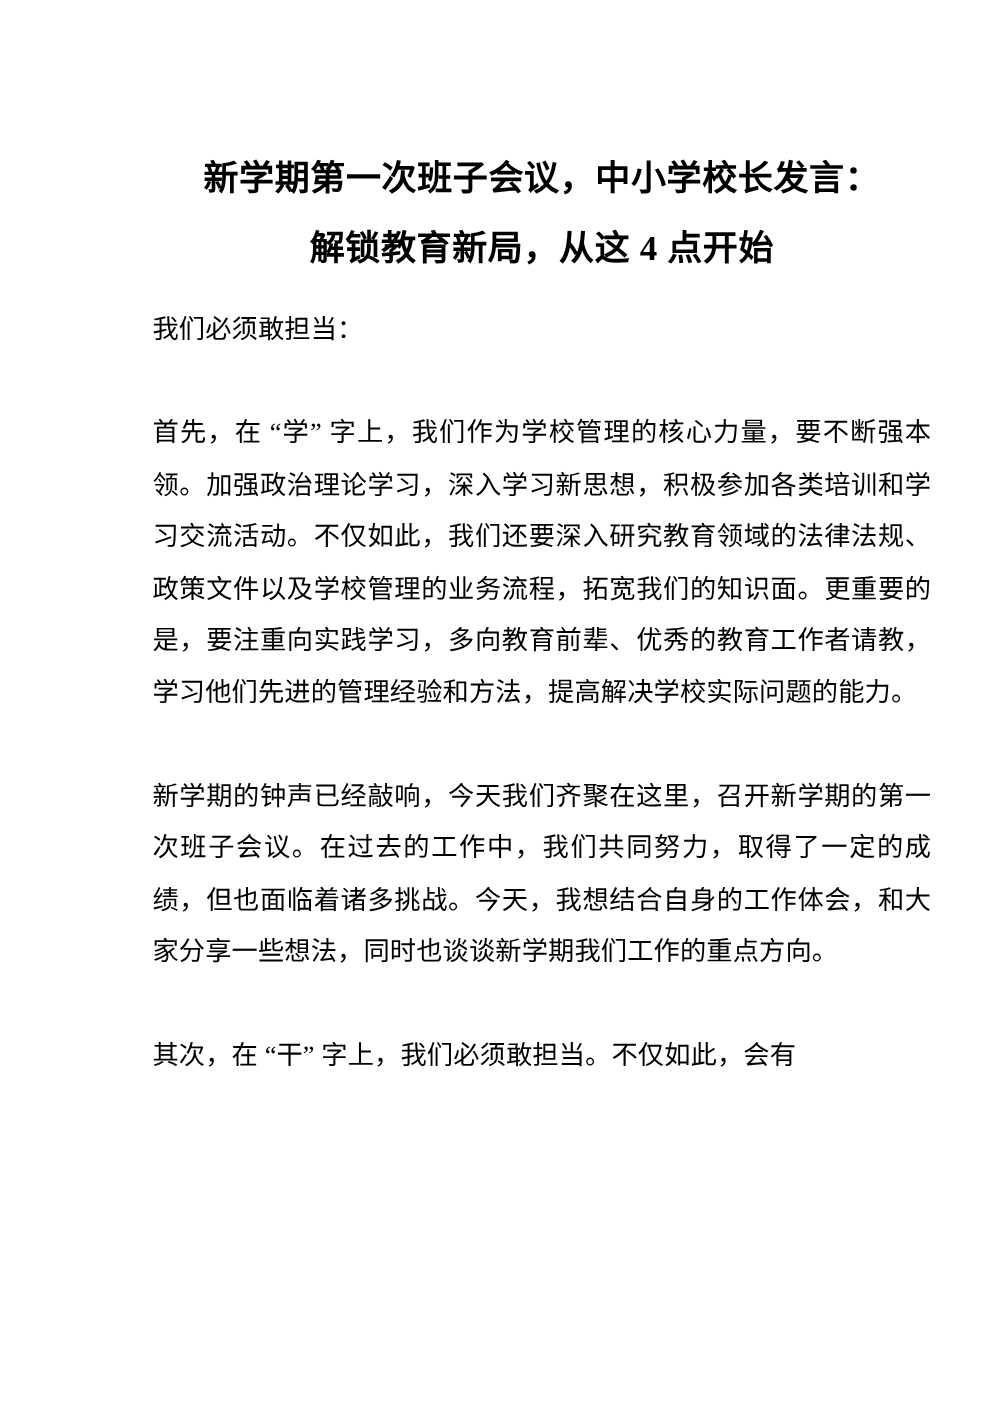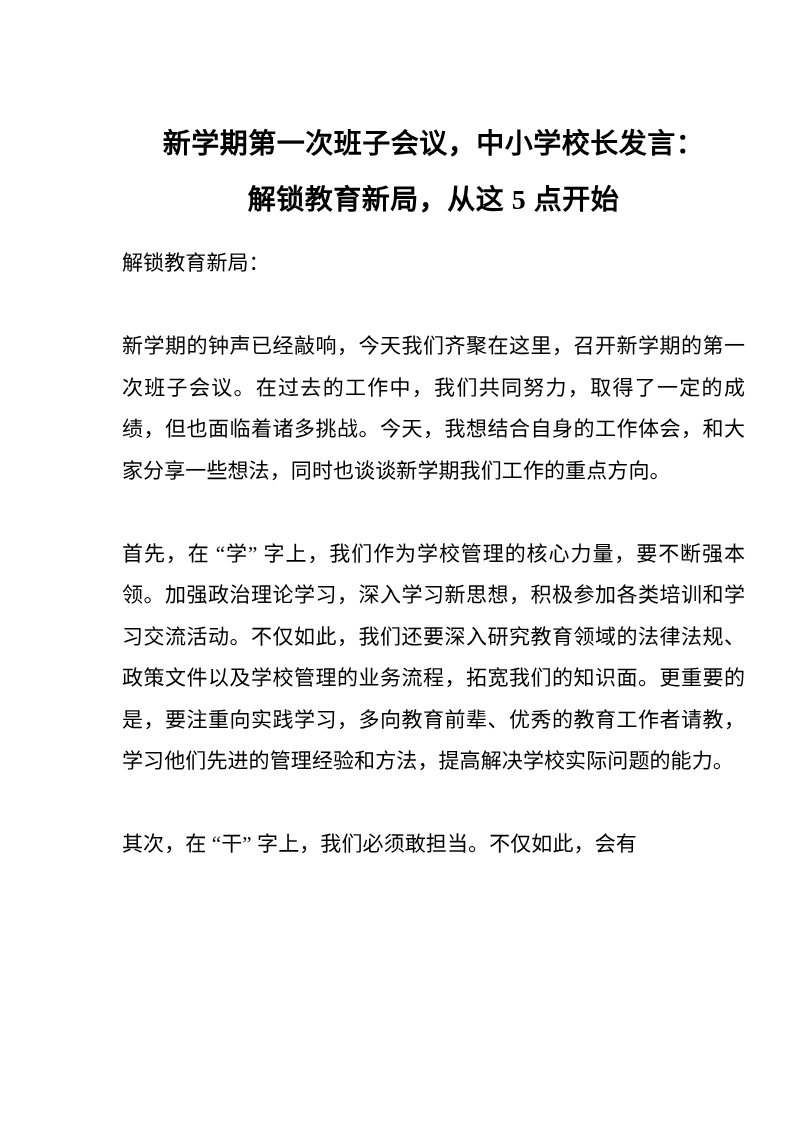--- a/index.html
+++ b/index.html
@@ -41,24 +41,24 @@
       word-break: break-all;
       letter-spacing: 0.1px;
     }
   </style>
 </head>
 <body>
 
 <div class="page">
   <h1 class="title">
     <span class="tline">新学期第一次班子会议，中小学校长发言：</span>
-    <span class="tline">解锁教育新局，从这 5 点开始</span>
+    <span class="tline">解锁教育新局，从这 4 点开始</span>
   </h1>
 
-  <p class="para">解锁教育新局：</p>
+  <p class="para">我们必须敢担当：</p>
 
 
+  <p class="para">首先，在 “学” 字上，我们作为学校管理的核心力量，要不断强本领。加强政治理论学习，深入学习新思想，积极参加各类培训和学习交流活动。不仅如此，我们还要深入研究教育领域的法律法规、政策文件以及学校管理的业务流程，拓宽我们的知识面。更重要的是，要注重向实践学习，多向教育前辈、优秀的教育工作者请教，学习他们先进的管理经验和方法，提高解决学校实际问题的能力。</p>
+
   <p class="para">新学期的钟声已经敲响，今天我们齐聚在这里，召开新学期的第一次班子会议。在过去的工作中，我们共同努力，取得了一定的成绩，但也面临着诸多挑战。今天，我想结合自身的工作体会，和大家分享一些想法，同时也谈谈新学期我们工作的重点方向。</p>
-
-  <p class="para">首先，在 “学” 字上，我们作为学校管理的核心力量，要不断强本领。加强政治理论学习，深入学习新思想，积极参加各类培训和学习交流活动。不仅如此，我们还要深入研究教育领域的法律法规、政策文件以及学校管理的业务流程，拓宽我们的知识面。更重要的是，要注重向实践学习，多向教育前辈、优秀的教育工作者请教，学习他们先进的管理经验和方法，提高解决学校实际问题的能力。</p>
 
   <p class="para">其次，在 “干” 字上，我们必须敢担当。不仅如此，会有</p>
 </div>
 
 </body></html>

